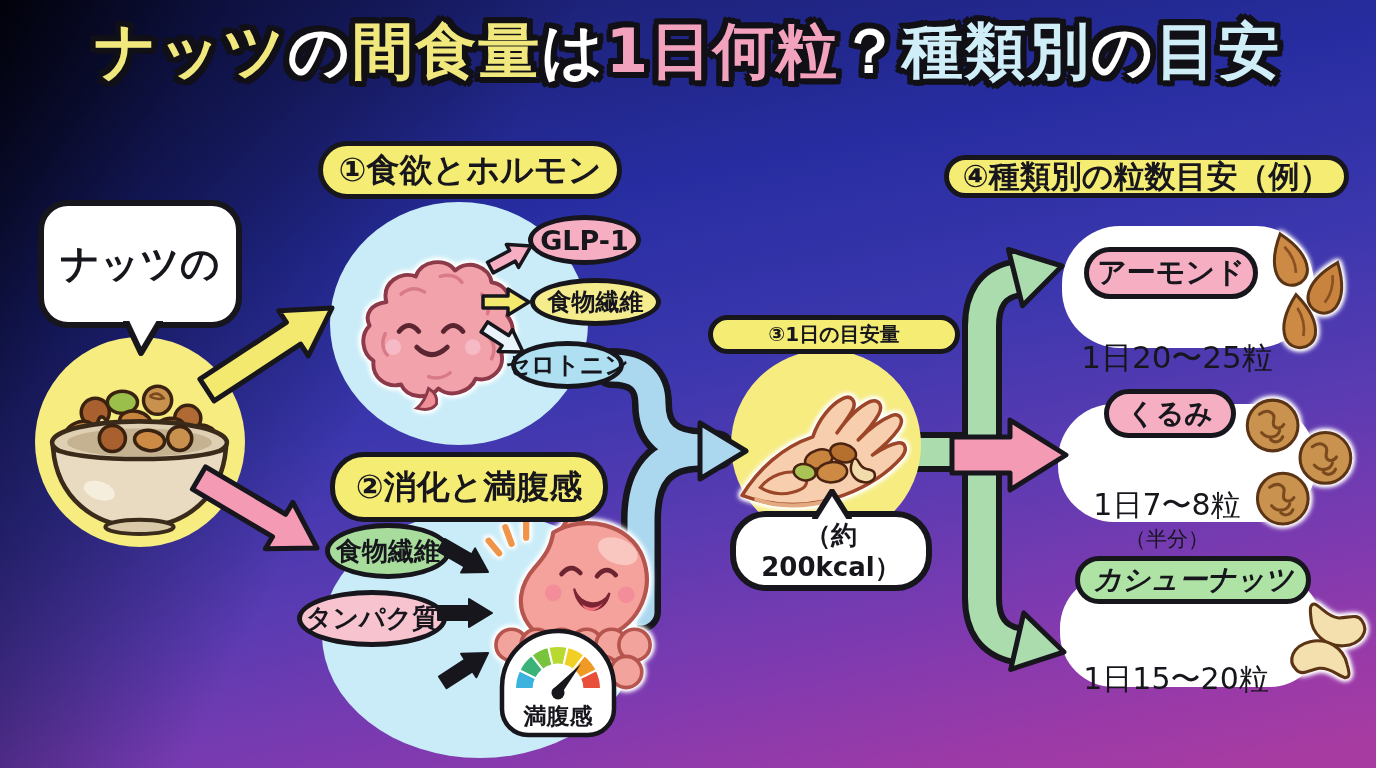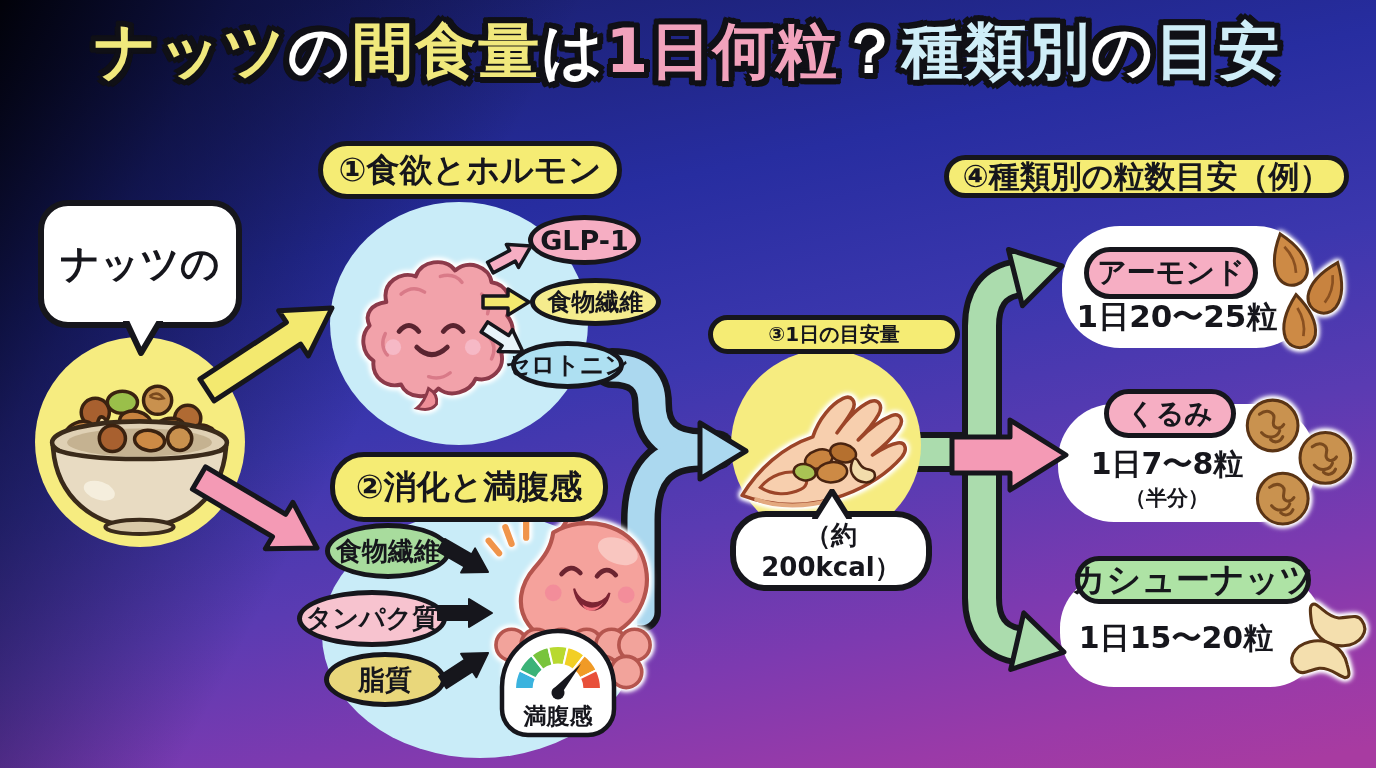--- a/index.html
+++ b/index.html
@@ -38,21 +38,21 @@
     border:5px solid #16161c;border-radius:50%;z-index:4;
     display:flex;align-items:center;justify-content:center;font-weight:900;
     box-sizing:border-box;white-space:nowrap;
   }
   .card{background:#ffffff;z-index:4;}
   .card-pill{
     border:5px solid #16161c;border-radius:28px;z-index:5;
     display:flex;align-items:center;justify-content:center;font-weight:900;
     box-sizing:border-box;white-space:nowrap;
   }
-  .amount{z-index:5;text-align:center;font-weight:700;white-space:nowrap;}
+  .amount{z-index:5;text-align:center;font-weight:400;white-space:nowrap;margin-top:41px;}
   .illus{z-index:3;}
   .sticker{filter:drop-shadow(0 0 2.5px #fff) drop-shadow(0 0 2px #fff) drop-shadow(0 0 1.5px #fff);}
   .flows{left:0;top:0;z-index:1;pointer-events:none;}
   .toparrows{left:0;top:0;z-index:6;pointer-events:none;}
   .gauge-label{z-index:5;text-align:center;font-weight:900;}
   .tail{z-index:5;}
 </style>
 </head>
 <body>
 
@@ -139,21 +139,20 @@
     <circle cx="133" cy="106" r="8" fill="#f6b9c6"></circle>
   </svg>
   <div class="abs bub" style="left:528px;top:215px;width:113px;height:50px;background:#f6aec3;font-size:27px;">GLP-1</div>
   <div class="abs bub" style="left:530px;top:278px;width:131px;height:48px;background:#f5ec8d;font-size:24px;">食物繊維</div>
   <div class="abs bub" style="left:511px;top:341px;width:113px;height:48px;background:#aee0f2;font-size:24px;">セロトニン</div>
 
   <div class="abs ypill" style="left:330px;top:452px;width:278px;height:70px;font-size:33px;">②消化と満腹感</div>
   <div class="abs bgblob" style="left:322px;top:511px;width:316px;height:247px;"></div>
   <div class="abs bub" style="left:325px;top:523px;width:126px;height:56px;background:#a8dc9d;font-size:26px;">食物繊維</div>
   <div class="abs bub" style="left:297px;top:590px;width:150px;height:57px;background:#f7c3cf;font-size:26px;">タンパク質</div>
-  <div class="abs bub" style="left:324px;top:652px;width:122px;height:55px;background:#e9d77b;font-size:27px;">脂質</div>
   <svg class="abs illus sticker" style="left:472px;top:497px;" width="200" height="200" viewBox="0 0 192 192">
     <g stroke="#f0944a" stroke-width="6" stroke-linecap="round">
       <path d="M16,42 L26,54"></path>
       <path d="M32,29 L38,45"></path>
       <path d="M52,23 L52,39"></path>
     </g>
     <path d="M96,6 C94,20 88,30 79,38 L97,52 C104,40 108,24 106,10 Z" fill="#f5a29c" stroke="#b5554e" stroke-width="4"></path>
     <path d="M78,34 C108,16 152,26 164,58 C175,88 162,120 130,134 C100,147 68,142 54,122 C42,105 46,84 60,68 C70,57 76,48 78,34 Z" fill="#f5a29c" stroke="#b5554e" stroke-width="4" stroke-linejoin="round"></path>
     <ellipse cx="140" cy="52" rx="20" ry="12" fill="#f9c6c0" transform="rotate(22 140 52)"></ellipse>
     <g stroke="#6b2430" stroke-width="4.5" fill="none" stroke-linecap="round">
@@ -249,21 +248,21 @@
       <circle r="25" fill="#c9924f" stroke="#5a3415" stroke-width="3"></circle>
       <path d="M-13,-11 C-5,-17 3,-13 1,-5 C-1,3 7,5 11,-1 M-11,7 C-5,14 5,12 7,5 M-2,14 C2,18 8,16 10,11" stroke="#7a4a1e" stroke-width="3" fill="none" stroke-linecap="round"></path>
     </g>
     <g transform="translate(44,106)">
       <circle r="25" fill="#c9924f" stroke="#5a3415" stroke-width="3"></circle>
       <path d="M-13,-11 C-5,-17 3,-13 1,-5 C-1,3 7,5 11,-1 M-11,7 C-5,14 5,12 7,5 M-2,14 C2,18 8,16 10,11" stroke="#7a4a1e" stroke-width="3" fill="none" stroke-linecap="round"></path>
     </g>
   </svg>
 
   <div class="abs card" style="left:1060px;top:574px;width:263px;height:113px;border-radius:54px;"></div>
-  <div class="abs card-pill" style="left:1075px;top:556px;width:236px;height:48px;background:#aee3a5;font-size:34px;">カシューナッツ</div>
+  <div class="abs card-pill" style="left:1075px;top:556px;width:236px;height:48px;background:#aee3a5;font-size:28px;font-style:italic;">カシューナッツ</div>
   <div class="abs amount" style="left:1066px;top:618px;width:220px;font-size:30px;">1日15〜20粒</div>
   <svg class="abs illus sticker" style="left:1286px;top:590px;z-index:5;" width="84" height="108" viewBox="0 0 82 106">
     <g transform="translate(50,28) rotate(-20) scale(1.7)">
       <path d="M-14,-6 C-17,3 -12,13 -2,16 C8,19 15,13 13,6 C12,1 6,2 1,0 C-5,-3 -6,-9 -9,-12 C-12,-14 -13,-10 -14,-6 Z" fill="#f4dfae" stroke="#5a3415" stroke-width="1.8"></path>
     </g>
     <g transform="translate(34,76) rotate(150) scale(1.7)">
       <path d="M-14,-6 C-17,3 -12,13 -2,16 C8,19 15,13 13,6 C12,1 6,2 1,0 C-5,-3 -6,-9 -9,-12 C-12,-14 -13,-10 -14,-6 Z" fill="#f4dfae" stroke="#5a3415" stroke-width="1.8"></path>
     </g>
   </svg>
 

